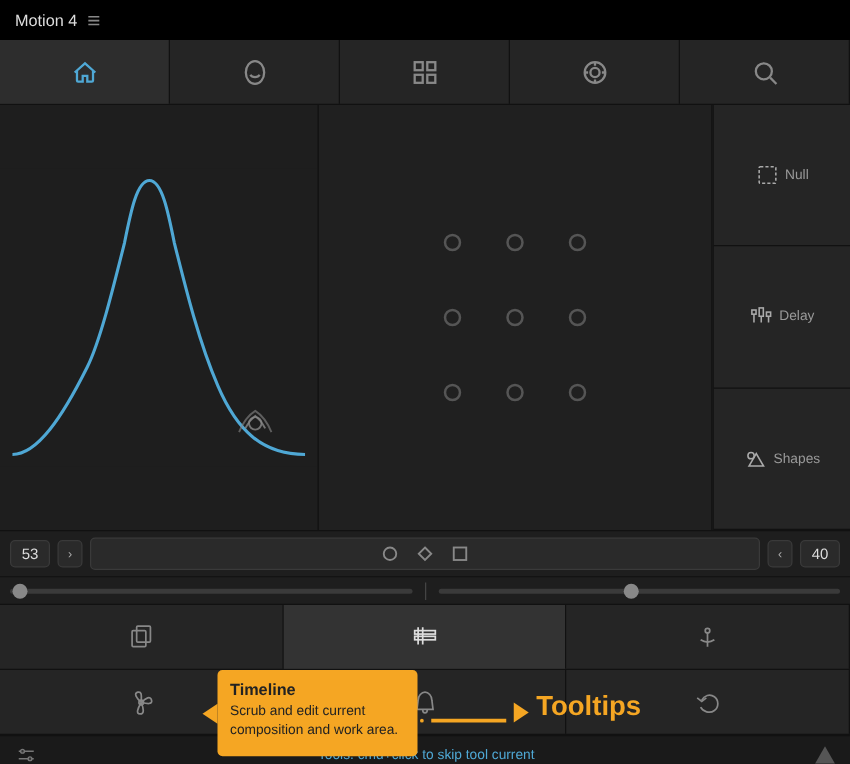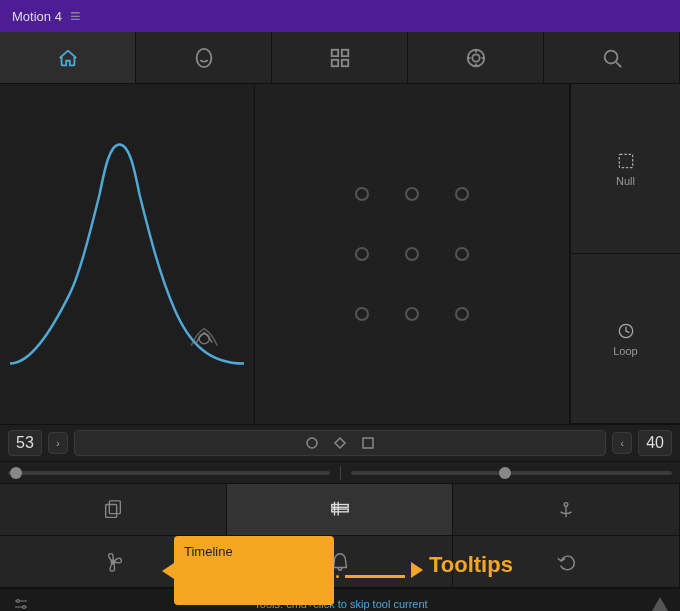--- a/index.html
+++ b/index.html
@@ -10,21 +10,21 @@
       font-family: -apple-system, BlinkMacSystemFont, 'Helvetica Neue', sans-serif;
       color: #ccc;
       overflow: hidden;
     }
 
     
     .title-bar {
       display: flex;
       align-items: center;
       padding: 6px 12px;
-      background: #4c1d95;
+      background: #000000;
       height: 32px;
       gap: 8px;
     }
     .title-bar-title {
       font-size: 13px;
       color: #ddd;
     }
     .title-bar-menu {
       font-size: 13px;
       color: #888;
@@ -106,21 +106,21 @@
     .right-sidebar {
       width: 110px;
       background: #252525;
       display: flex;
       flex-direction: column;
       border-left: 1px solid #111;
     }
     .sidebar-item {
       flex: 1;
       display: flex;
-      flex-direction: column;
+      flex-direction: row;
       align-items: center;
       justify-content: center;
       border-bottom: 1px solid #111;
       cursor: pointer;
       padding: 8px;
       gap: 4px;
     }
     .sidebar-item-label {
       font-size: 11px;
       color: #999;
@@ -141,21 +141,21 @@
       border-top: 1px solid #111;
       border-bottom: 1px solid #111;
       padding: 0 8px;
       gap: 6px;
     }
     .num-box {
       background: #2a2a2a;
       border: 1px solid #3a3a3a;
       border-radius: 4px;
       padding: 3px 7px;
-      font-size: 16px;
+      font-size: 12px;
       color: #ddd;
       min-width: 32px;
       text-align: center;
     }
     .chevron-btn {
       background: #2a2a2a;
       border: 1px solid #3a3a3a;
       border-radius: 4px;
       width: 20px;
       height: 22px;
@@ -251,21 +251,21 @@
       left: 170px;
       bottom: -70px;
       width: 160px;
       background: #f5a623;
       border-radius: 4px;
       padding: 8px 10px;
       z-index: 100;
       color: #222;
     }
     .tooltip-title {
-      font-weight: normal;
+      font-weight: bold;
       font-size: 13px;
       margin-bottom: 3px;
     }
     .tooltip-desc {
       font-size: 11px;
       line-height: 1.4;
     }
 
     
     .toolbar-2 {
@@ -379,31 +379,42 @@
 
   <div class="right-sidebar">
 
     <div class="sidebar-item">
       <svg viewBox="0 0 24 24" fill="none" stroke="#aaa" stroke-width="1.5">
         <rect x="4" y="4" width="16" height="16" rx="1" stroke-dasharray="3 2"></rect>
       </svg>
       <span class="sidebar-item-label">Null</span>
     </div>
 
-
-
-
-
     <div class="sidebar-item">
       <svg viewBox="0 0 24 24" fill="none" stroke="#aaa" stroke-width="1.5">
-        <circle cx="12" cy="12" r="8"></circle>
-        <path d="M12 7 L12 12 L16 14"></path>
+        <rect x="3" y="6" width="4" height="4"></rect>
+        <rect x="10" y="4" width="4" height="8"></rect>
+        <rect x="17" y="8" width="4" height="4"></rect>
+        <line x1="5" y1="10" x2="5" y2="18"></line>
+        <line x1="12" y1="12" x2="12" y2="18"></line>
+        <line x1="19" y1="12" x2="19" y2="18"></line>
       </svg>
-      <span class="sidebar-item-label">Loop</span>
-    </div>
+      <span class="sidebar-item-label">Delay</span>
+    </div>
+
+
+
+    <div class="sidebar-item">
+      <svg viewBox="0 0 24 24" fill="none" stroke="#aaa" stroke-width="1.5">
+        <path d="M5 19 L12 7 L19 19 Z"></path>
+        <circle cx="7" cy="9" r="3" fill="#252525"></circle>
+      </svg>
+      <span class="sidebar-item-label">Shapes</span>
+    </div>
+
 
   </div>
 </div>
 
 <div class="controls-bar">
   <span class="num-box">53</span>
   <div class="chevron-btn">›</div>
 
   <div class="shape-controls">
     <div class="shape-btn">
@@ -455,20 +466,21 @@
   <div class="tool-btn">
     <svg viewBox="0 0 24 24" fill="none" stroke="currentColor" stroke-width="1.5">
       <circle cx="12" cy="6" r="2"></circle>
       <line x1="12" y1="8" x2="12" y2="20"></line>
       <path d="M6 14 Q12 18 18 14"></path>
     </svg>
   </div>
 
   <div class="tooltip-box" style="position:absolute; left:174px; top:52px; z-index:200;">
     <div class="tooltip-title">Timeline</div>
+    <div class="tooltip-desc">Scrub and edit current composition and work area.</div>
 
     <div style="position:absolute; top:50%; left:-12px; transform:translateY(-50%); width:0; height:0; border-top:8px solid transparent; border-bottom:8px solid transparent; border-right:12px solid #f5a623;"></div>
   </div>
 
   <div style="position:absolute; left:336px; top:68px; display:flex; align-items:flex-end; gap:6px; z-index:201;">
     <div style="width:3px; height:3px; background:#f5a623; border-radius:50%;"></div>
     <div style="width:60px; height:3px; background:#f5a623;"></div>
     <div style="width:0; height:0; border-top:8px solid transparent; border-bottom:8px solid transparent; border-left:12px solid #f5a623;"></div>
     <span style="color:#f5a623; font-size:22px; font-weight:bold; white-space:nowrap;">Tooltips</span>
   </div>

